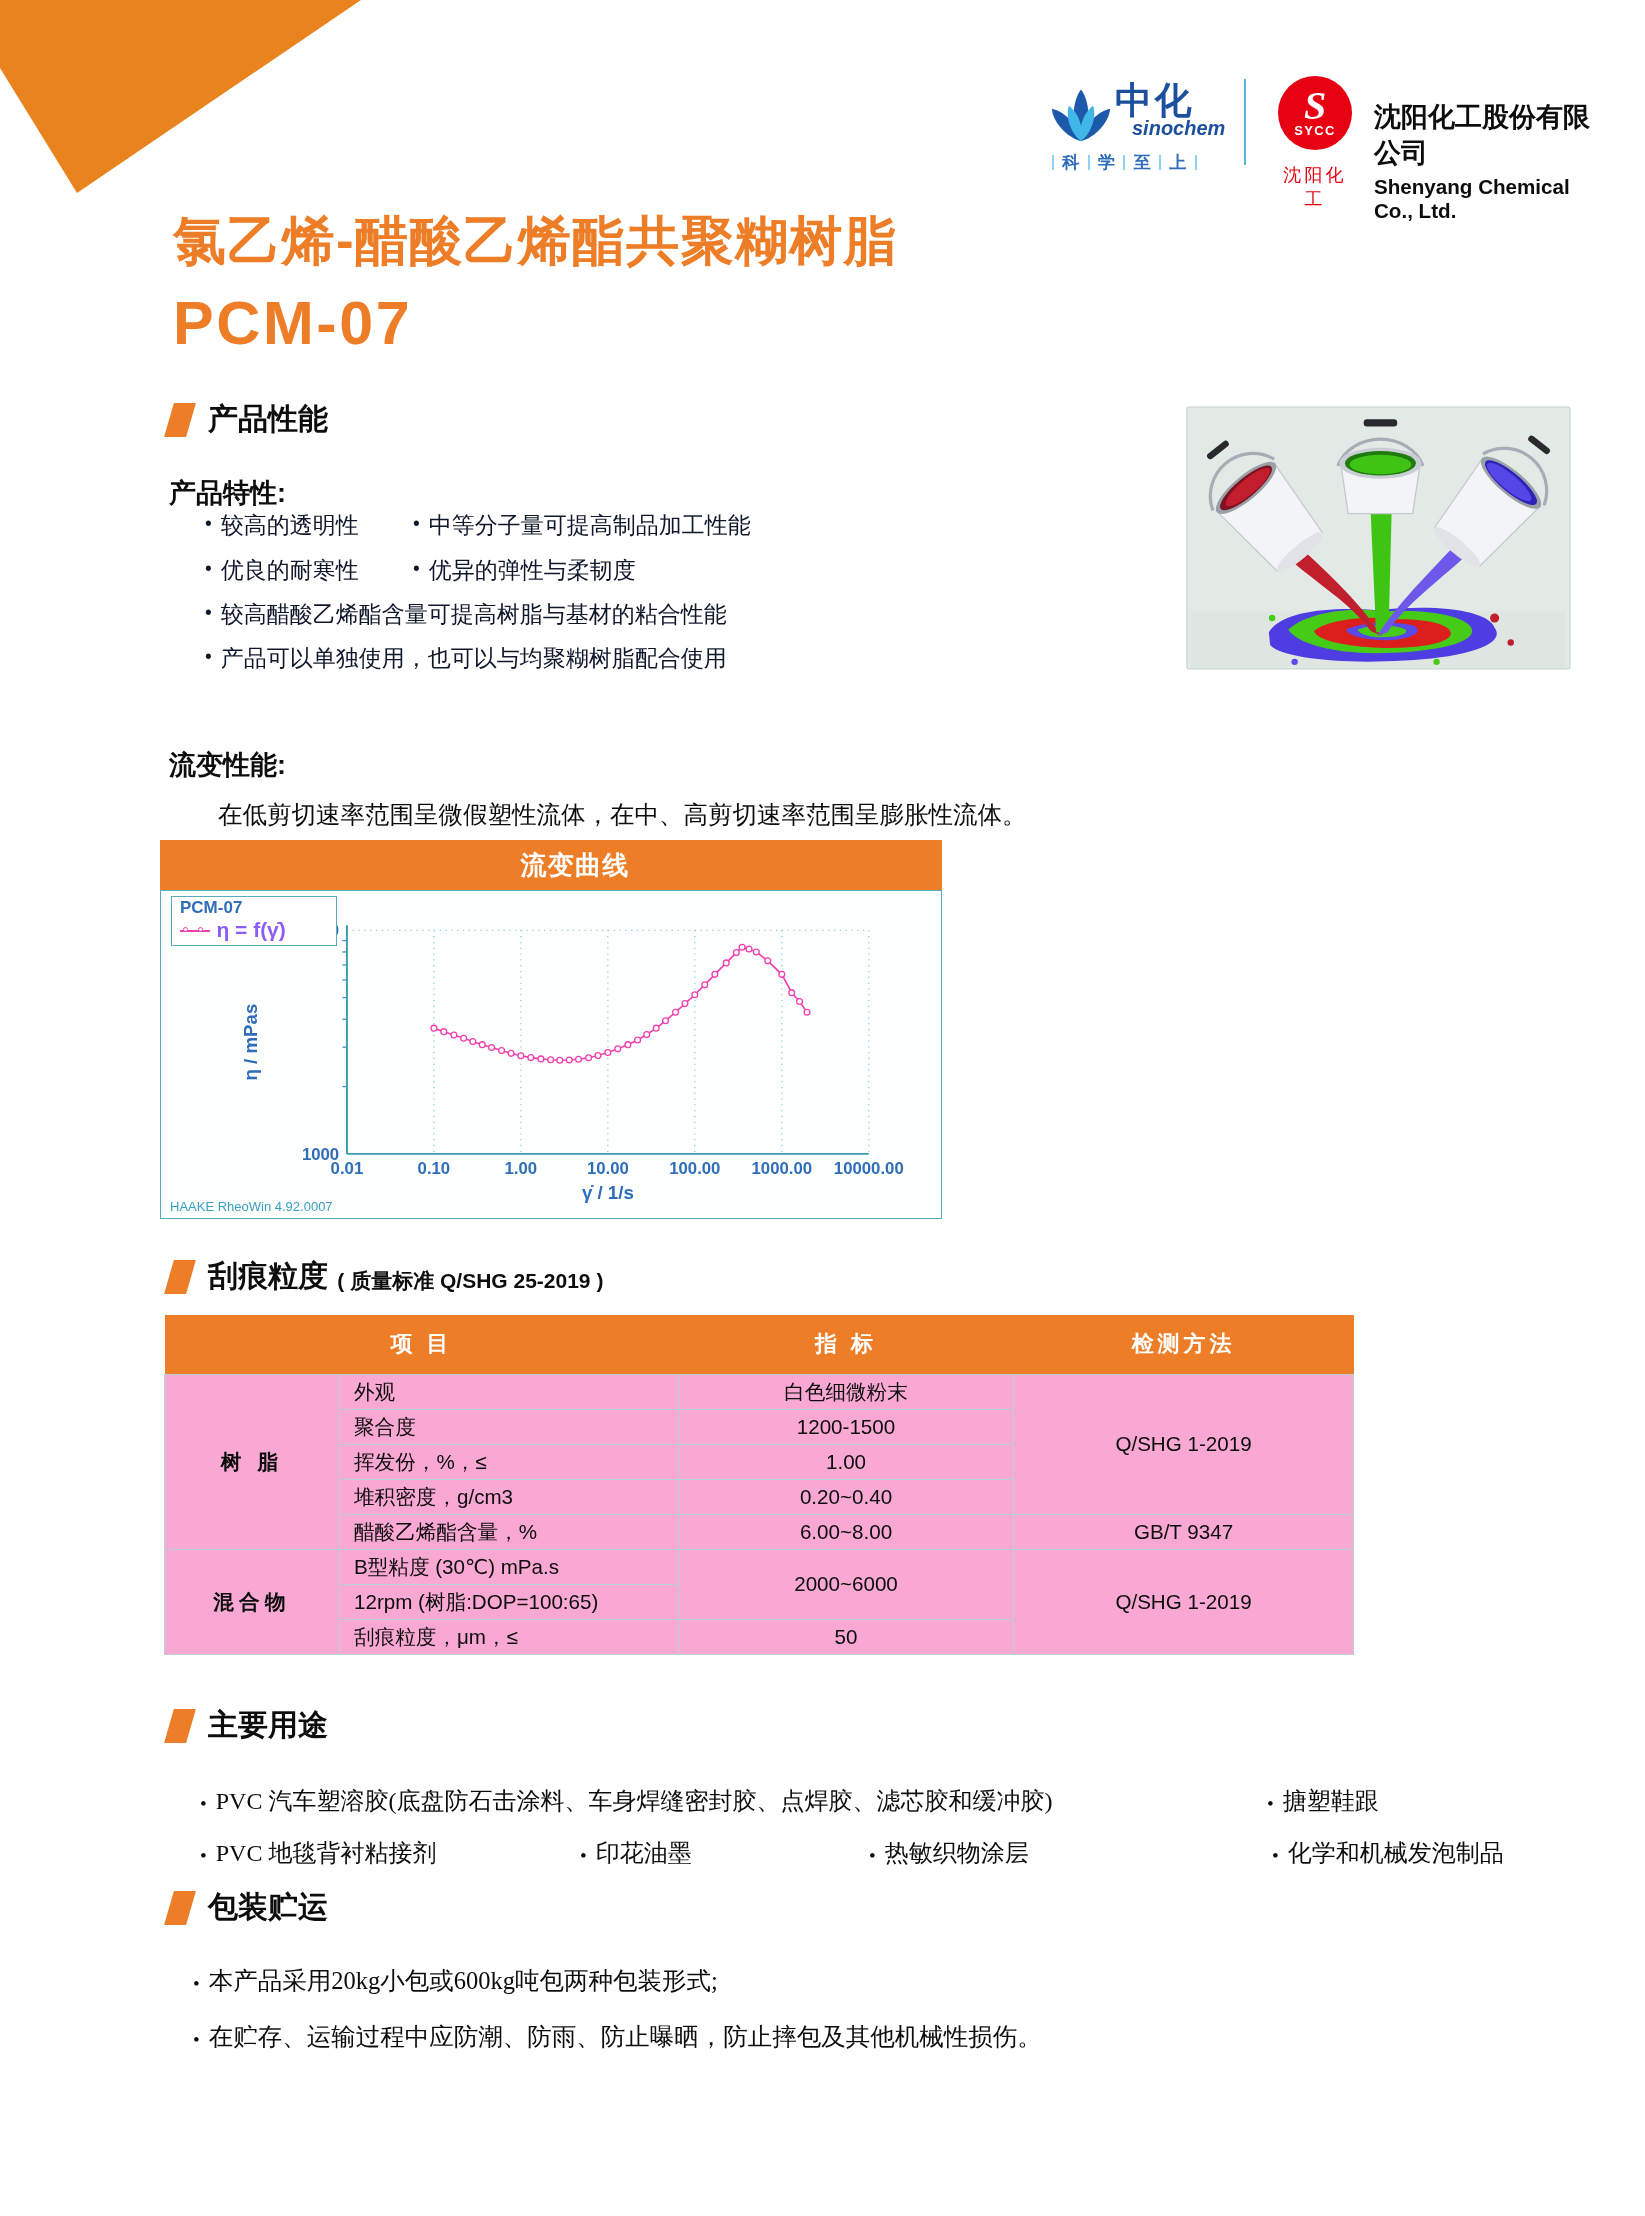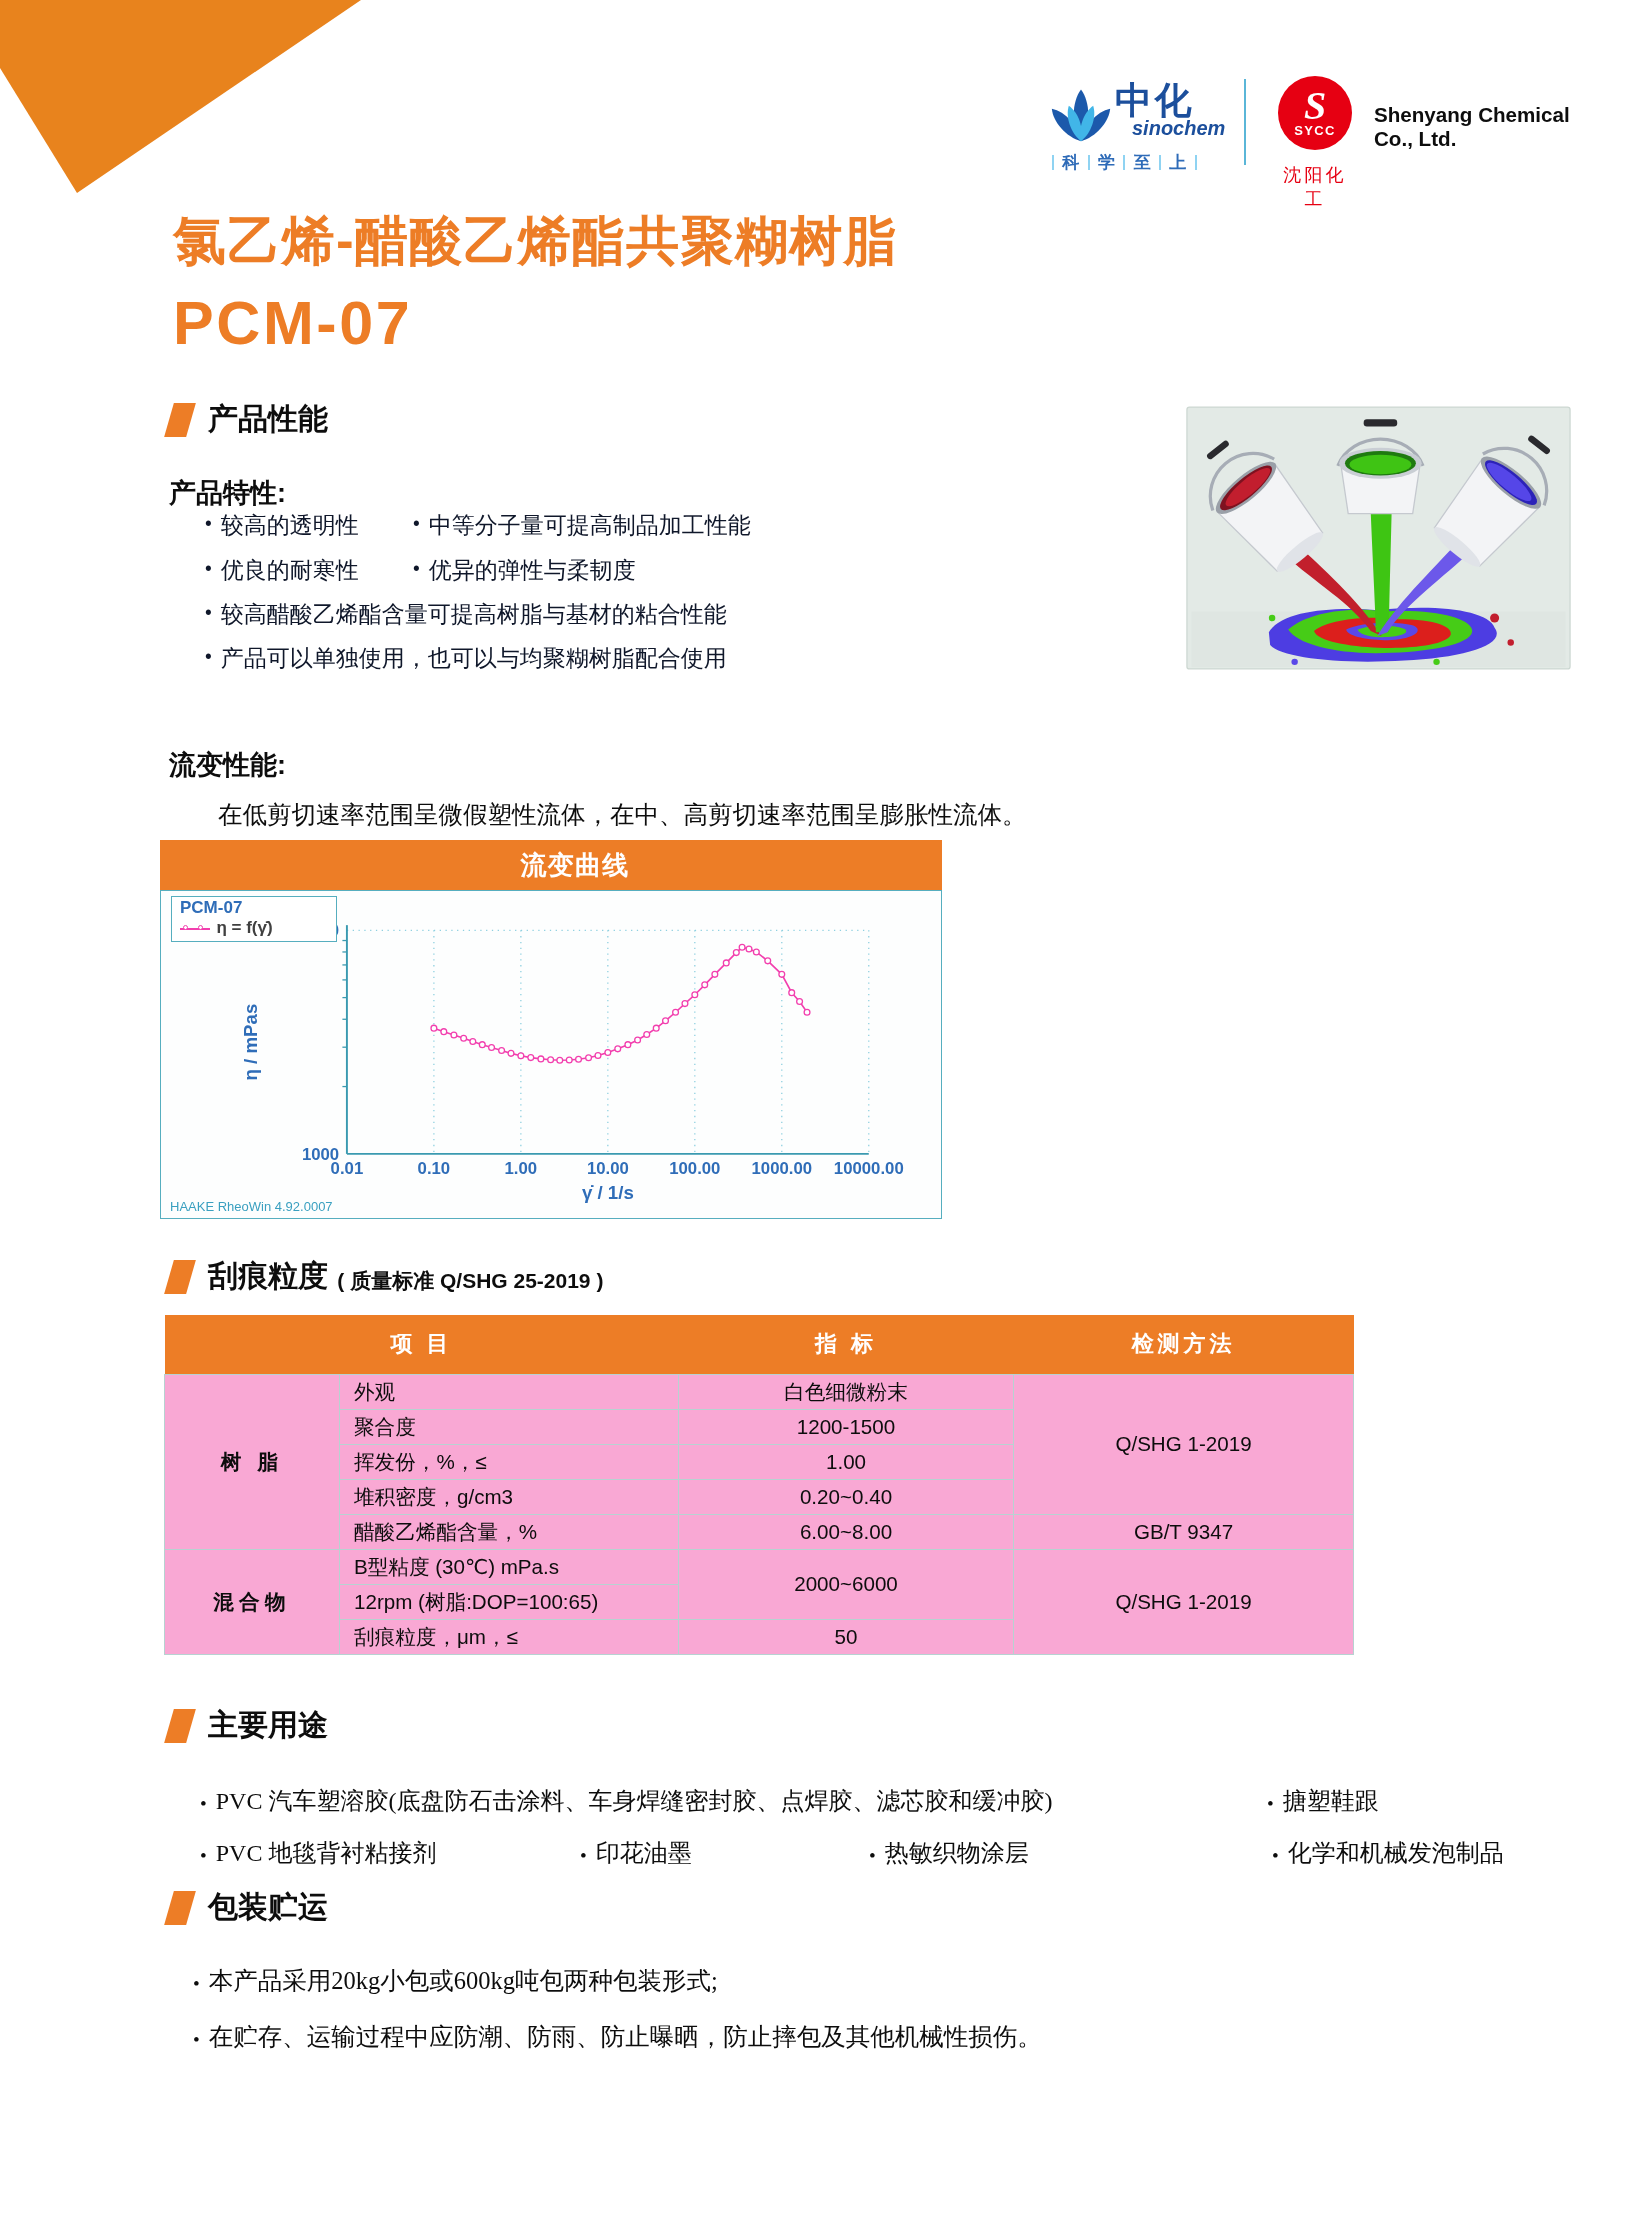--- a/index.html
+++ b/index.html
@@ -69,21 +69,21 @@
   .chart-inner svg { position:absolute; left:0; top:0; }
   .legend { position:absolute; left:10.3px; top:5.2px; width:166px; border:1.3px solid #56aebf;
     background:#fff; padding:1.3px 7.7px 2.6px 7.7px; }
   .legend-title { font-size:17px; font-weight:bold; color:#2f6db8; }
   .legend-row { display:flex; align-items:center; gap:6.4px; }
   .legend-marker { width:30px; height:6.4px; position:relative; }
   .legend-marker .ln { position:absolute; left:0; top:2.6px; width:30px; height:1.9px; background:#f23fae; }
   .legend-marker .c1,.legend-marker .c2 { position:absolute; top:0; width:5.2px; height:5.2px;
     border:1.3px solid #f23fae; border-radius:50%; background:#fff; }
   .legend-marker .c1 { left:2.6px; } .legend-marker .c2 { left:18px; }
-  .legend-series { font-size:17px; font-weight:bold; color:#404040; }
+  .legend-series { font-size:21px; font-weight:bold; color:#8b5cf6; }
   .chart-footer { position:absolute; left:9px; bottom:3.9px; font-size:13px; color:#3aa0c0; }
 
   
   .paint-img { left:1185px; top:405px; }
 
   
   .spec-table { left:164px; top:1315px; border-collapse:collapse; table-layout:fixed; }
   .spec-table th { background:#ed7d26; color:#fff; font-size:22px; font-weight:bold;
     height:59px; letter-spacing:3.9px; }
   .spec-table td { border:1.3px solid #b7d2d1; font-size:20.6px; color:#0d0d0d; height:35px;
@@ -131,20 +131,21 @@
   </div>
   <div class="abs brand-divider"></div>
   <div class="abs sycc">
     <div class="sycc-circle">
       <span class="sycc-s">S</span>
       <span class="sycc-abbr">SYCC</span>
     </div>
     <div class="sycc-cn">沈阳化工</div>
   </div>
   <div class="abs company">
+    <div class="company-cn">沈阳化工股份有限公司</div>
     <div class="company-en">Shenyang Chemical Co., Ltd.</div>
   </div>
 </div>
 
 <div class="abs title1">氯乙烯-醋酸乙烯酯共聚糊树脂</div>
 <div class="abs title2">PCM-07</div>
 
 <div class="abs sec-head h-performance">
   <div class="sec-mark"></div>
   <div class="sec-title">产品性能</div>

